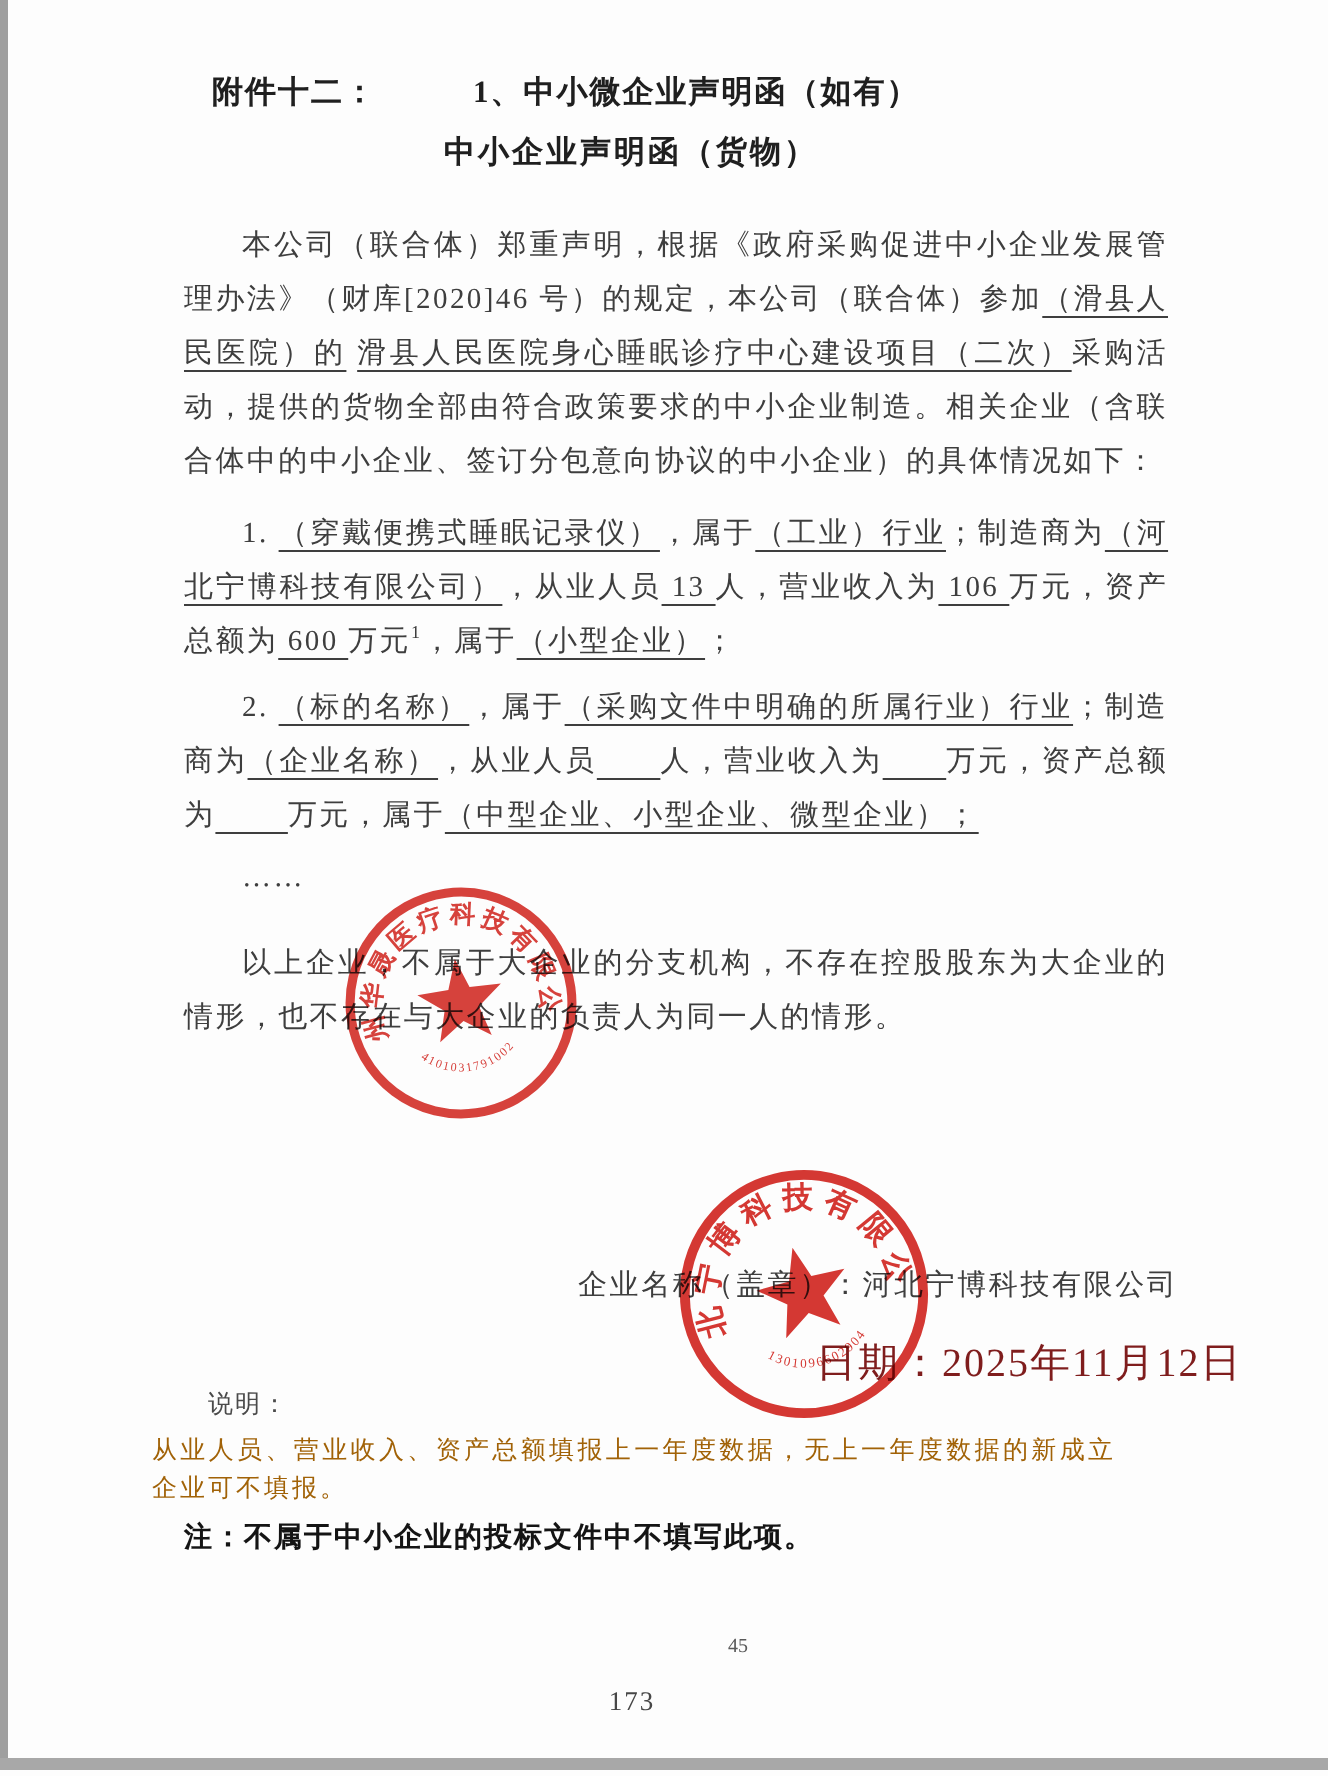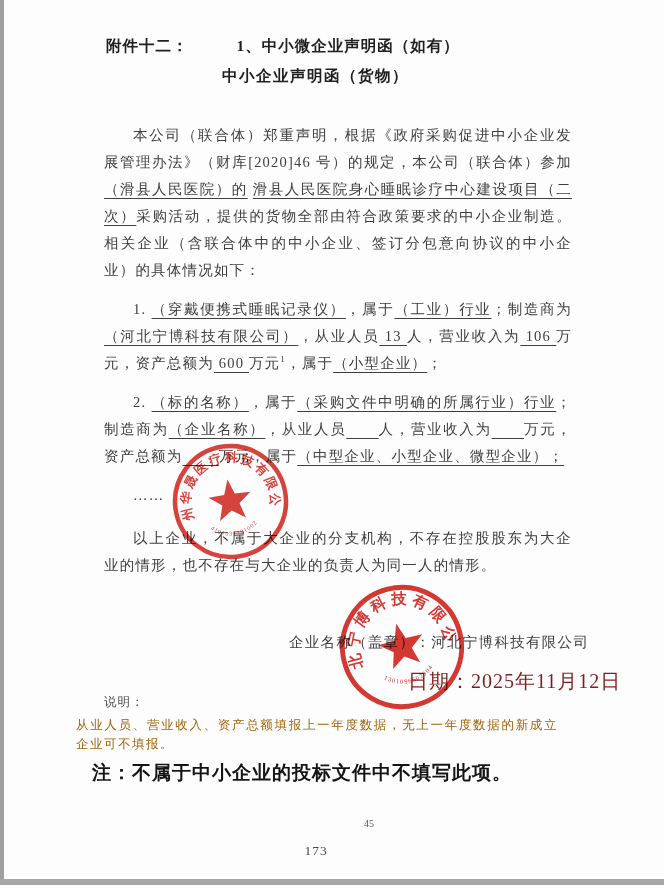--- a/index.html
+++ b/index.html
@@ -18,41 +18,41 @@
   .subtitle {
     position:absolute; top:66px; left:222px;
     font-weight:bold; font-size:15.5px; color:#1f1f1f; letter-spacing:1.5px; white-space:nowrap;
   }
 
   .bodytext {
     position:absolute; top:110px; left:92px; width:492px;
     font-size:14.5px; line-height:27px; letter-spacing:1.2px;
     text-align:justify; color:#3e3e3e;
   }
-  .para { margin:12px; text-indent:2em;font-family:Liberation Serif, serif; }
+  .para { margin:0; text-indent:2em;font-family:Liberation Serif, serif; }
   .para + .para { margin-top:8px; }
   .para.item1 { margin-top:9px; }
   .para.item2 { margin-top:6px; }
   .para.dots  { margin-top:4px; }
   .para.p2    { margin-top:16px; }
   .para.p3    { margin-top:10px; }
   .u { text-decoration:underline; text-decoration-thickness:1px; text-underline-offset:4px; }
   sup { font-size:9px; line-height:0; }
 
   .sig-line1 { position:absolute; top:633px; left:289px; font-size:14.5px; letter-spacing:1.3px; color:#3e3e3e; white-space:nowrap; }
   .sig-line2 { position:absolute; top:668px; left:408px; font-size:20px; letter-spacing:1px; color:#7f1d1d; white-space:nowrap; }
 
   .notes-heading { position:absolute; top:694px; left:104px; font-size:12.5px; color:#4a4a4a; letter-spacing:1px; }
   .notes-body {
     position:absolute; top:716px; left:76px; width:482px;
     font-size:12.5px; line-height:19px; letter-spacing:1.5px; color:#a16207; text-align:justify;
   }
   .note-emphasis {
     position:absolute; top:760px; left:92px;
-    font-weight:bold; font-size:19px; color:#141414; letter-spacing:1px; white-space:nowrap;font-family:Liberation Mono, monospace;
+    font-weight:bold; font-size:14px; color:#141414; letter-spacing:1px; white-space:nowrap;font-family:Liberation Mono, monospace;
   }
 
   .inner-page-num { position:absolute; top:818px; left:364px; font-size:10px; color:#5a5a5a; }
   .page-num { position:absolute; top:843px; left:0; width:632px; text-align:center; font-size:13.5px; color:#474747; letter-spacing:1px; }
 
   .stamp { position:absolute; mix-blend-mode:multiply; }
   .stamp1 { left:170px; top:441px; width:121px; height:121px; transform:rotate(-8deg); }
   .stamp2 { left:337px; top:582px; width:130px; height:130px; transform:rotate(-14deg); }
 </style>
 </head>

